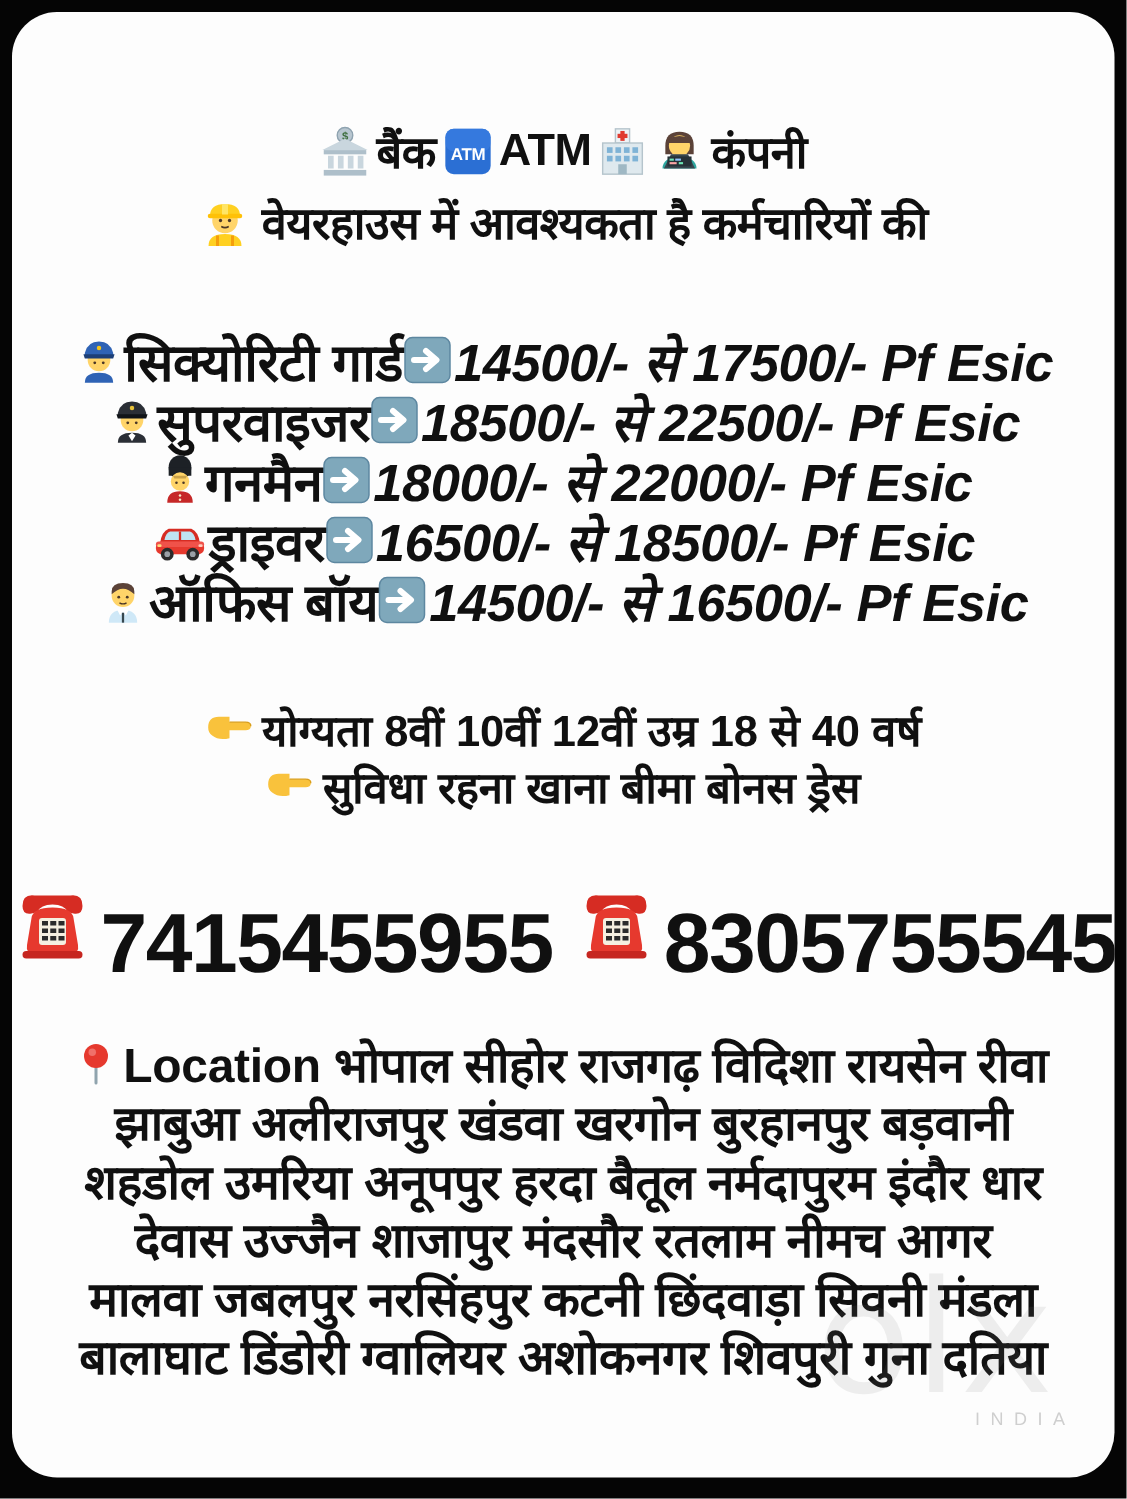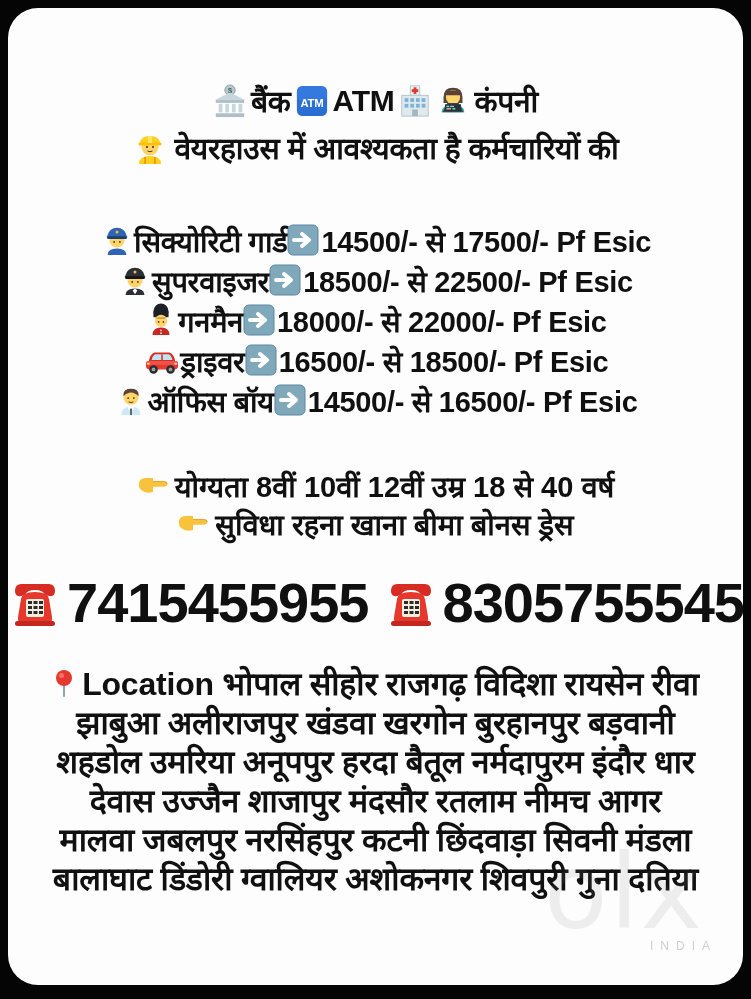--- a/index.html
+++ b/index.html
@@ -11,27 +11,27 @@
   .card{
     position:absolute;left:8px;top:8px;right:8px;bottom:14px;
     background:#fdfdfd;border-radius:30px;overflow:hidden;
   }
   .content{position:absolute;left:0;top:0;right:0;bottom:0;color:#101010;font-weight:700;}
   .row{display:flex;align-items:center;justify-content:center;white-space:nowrap;}
   .hdr{font-size:30px;letter-spacing:-.3px;}
   .hdr-l1{margin-top:72px;gap:4px;}
   .hdr-l2{margin-top:6px;gap:6px;}
   .jobs{margin-top:52px;}
-  .job{font-size:29px;gap:0;height:40px;letter-spacing:-.3px;}
-  .job .amt{margin-left:2px;}
+  .job{font-size:35px;gap:0;height:40px;letter-spacing:-.3px;}
+  .job .amt{margin-left:2px;font-style:italic;}
   .benefits{margin-top:46px;font-size:29px;text-align:center;}
   .benefit{gap:6px;height:38px;}
   .phones{margin-top:28px;gap:14px;}
   .phone-group{display:flex;align-items:center;gap:4px;}
-  .phone-number{font-size:56px;font-weight:800;letter-spacing:-1px;}
+  .phone-number{font-size:56px;font-weight:800;letter-spacing:-1px;margin-top:26px;}
   .loc{
     margin:30px 28px 0 28px;text-align:center;font-size:32px;line-height:39px;
     font-weight:700;letter-spacing:-.2px;
   }
   .loc .pin{display:inline-block;vertical-align:-4px;margin-right:6px;}
   .icon{display:inline-block;flex:0 0 auto;}
   .icon svg{display:block;}
   
   .wm{position:absolute;right:14px;bottom:28px;width:185px;height:110px;pointer-events:none;}
   .wm .olx{

